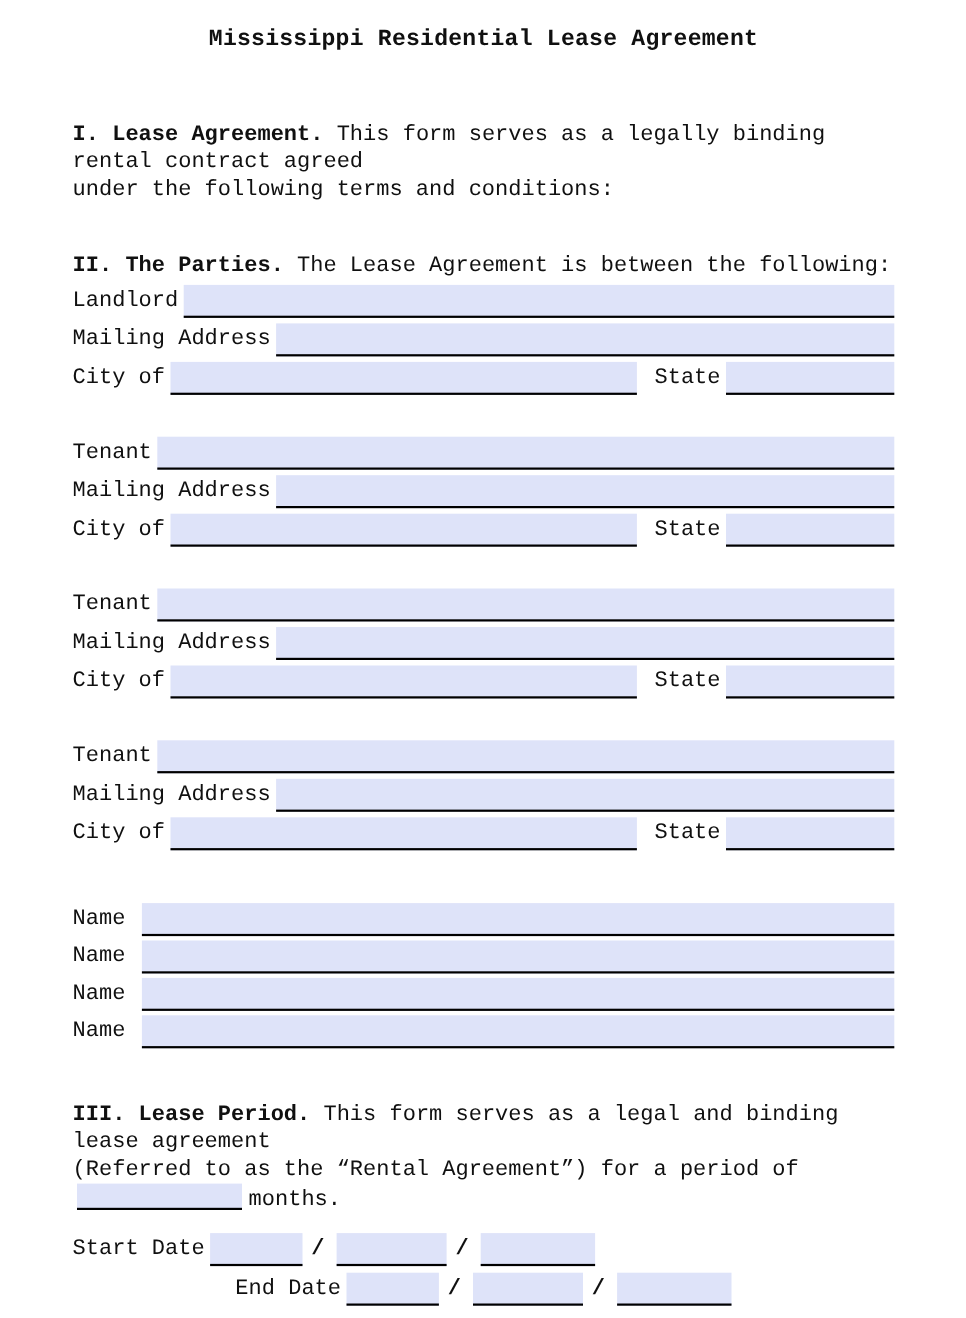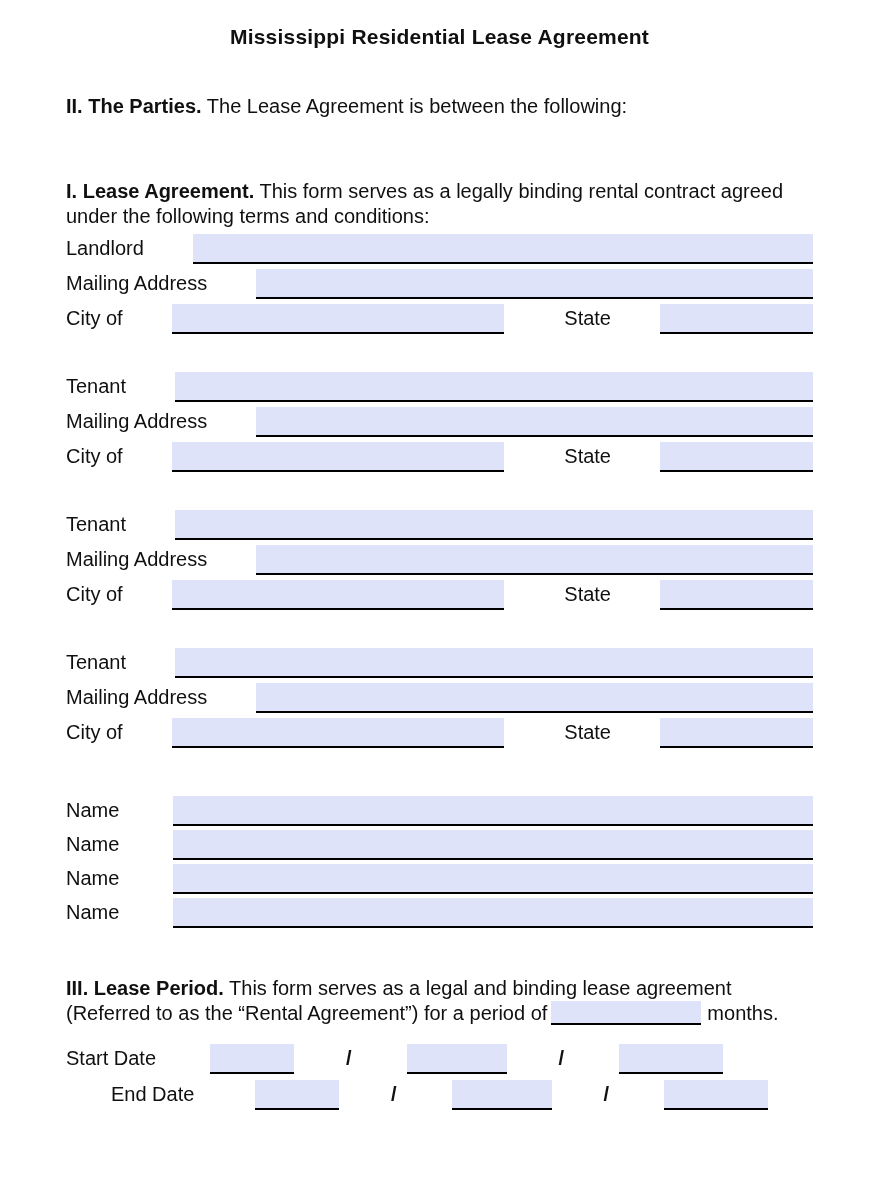--- a/index.html
+++ b/index.html
@@ -8,39 +8,39 @@
     background: #ffffff;
     overflow: hidden;
   }
   body {
     font-family: "Liberation Sans", sans-serif;
     font-size: 20px;
     line-height: 25px;
     color: #101010;
     -webkit-font-smoothing: antialiased;
   }
-  .page { padding: 24px 65px 0 66px; }
+  .page { padding: 24px 65px 0 66px; font-family: Liberation Mono, monospace; }
 
   .doc-title {
     text-align: center;
     font-size: 21px;
     font-weight: bold;
     line-height: 26px;
     letter-spacing: 0.2px;
   }
 
   .para { line-height: 25px; }
   .sec-lease   { margin-top: 60px; }
   .sec-parties { margin-top: 44px; }
   .sec-minor   { margin-top: 48px; }
   .sec-period  { margin-top: 48px; }
   .run-in { font-weight: bold; }
   .it { font-style: italic; }
 
-  .form-row { display: flex; align-items: flex-end; margin-top: 5px; gap: 44px; }
+  .form-row { display: flex; align-items: flex-end; margin-top: 5px; }
   .row-label { white-space: nowrap; padding-bottom: 3px; }
 
   .field {
     height: 30px;
     background: var(--field-bg, #dee3f9);
     border-bottom: 2px solid #000000;
     margin-left: 5px;
     flex: 1 1 auto;
   }
 
@@ -75,31 +75,31 @@
   .date-field-3 { flex: 0 0 104px; }
   .slash { padding: 0 6px 3px 8px; font-weight: bold; }
 </style>
 </head>
 <body style="color: rgb(16, 16, 16);">
 
 <div class="page">
 
   <div class="doc-title">Mississippi Residential Lease Agreement</div>
 
-  <div class="para sec-parties">
-    <span class="run-in">II. The Parties.</span>
-    <span>The Lease Agreement is between the following:</span>
-  </div>
-
   <div class="para sec-lease">
     <span class="run-in">I. Lease Agreement.</span>
     <span>This form serves as a legally binding rental contract agreed</span><br>
     <span>under the following terms and conditions:</span>
   </div>
 
+  <div class="para sec-parties">
+    <span class="run-in">II. The Parties.</span>
+    <span>The Lease Agreement is between the following:</span>
+  </div>
+
   <div class="party-block">
     <div class="form-row">
       <span class="row-label">Landlord</span>
       <div class="field"></div>
     </div>
     <div class="form-row">
       <span class="row-label">Mailing Address</span>
       <div class="field"></div>
     </div>
     <div class="form-row">

